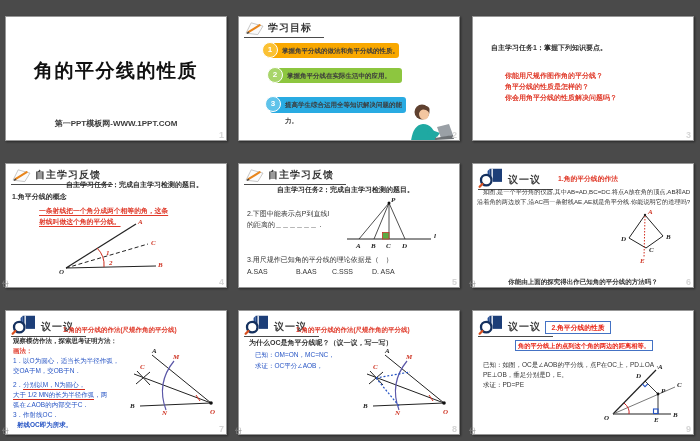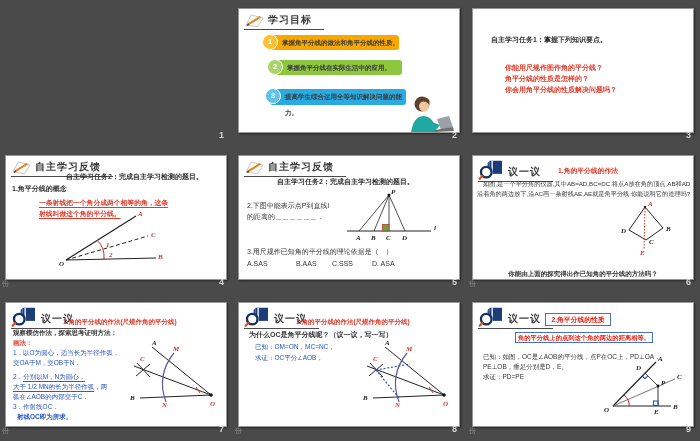--- a/index.html
+++ b/index.html
@@ -1,18 +1,18 @@
 <!DOCTYPE html>
 <html><head>
 <meta charset="utf-8">
 <style>
   html,body{margin:0;padding:0;width:700px;height:441px;overflow:hidden;background:#4a4a4a;
     font-family:"Liberation Sans",sans-serif;}
   .cell{position:absolute;width:233px;height:147px;}
-  .slide{position:absolute;left:5px;top:8px;width:222px;height:125px;background:#fff;
+  .slide{position:absolute;left:5px;top:16px;width:222px;height:125px;background:#fff;
     border:1px solid #979797;box-shadow:1px 1px 2px rgba(0,0,0,.45);overflow:hidden;box-sizing:border-box;cursor:pointer;}
   .pnum{position:absolute;top:130px;right:9px;font-size:9px;font-weight:bold;color:#d6d6d6;}
   .wm{position:absolute;top:132px;left:2px;font-size:7px;color:#8d8d8d;}
 
   
   .hdr{position:absolute;left:5px;top:3px;display:flex;align-items:flex-end;gap:3px;
     border-bottom:1px solid #4a4a4a;padding:0 12px 1px 0;}
   .hdr-t{font-size:10px;font-weight:bold;color:#3a3a3a;letter-spacing:1px;line-height:1.6;}
 
   
@@ -56,20 +56,24 @@
   
   .bluebox{position:absolute;border:1px solid #4472c4;text-align:center;color:#e8271a;
     font-weight:bold;box-sizing:border-box;}
   #box1{left:72px;top:10px;width:66px;height:13px;font-size:6.8px;line-height:12px;}
   #box2{left:42px;top:29px;width:138px;height:11px;font-size:6.3px;line-height:10px;}
 </style>
 </head>
 <body>
 
 <div class="cell" style="left:0;top:0">
+  <div class="slide">
+    <div class="s1-title">角的平分线的性质</div>
+    <div class="s1-sub">第一PPT模板网-WWW.1PPT.COM</div>
+  </div>
   <div class="pnum">1</div>
 </div>
 
 <div class="cell" style="left:233px;top:0">
   <div class="slide">
     <div class="hdr">
       <svg viewBox="0 0 22 17" width="21" height="16">
         <path d="M2 14 L7.5 3 L20 6.5 L14.5 15.5 Z" fill="#fbfbfb" stroke="#b5b5b5" stroke-width="0.8"></path>
         <path d="M4.5 13 L16.5 5.5" stroke="#e8851c" stroke-width="2.2" stroke-linecap="round"></path>
         <path d="M3 14.2 L5.2 12.9" stroke="#4a4a4a" stroke-width="1.4"></path>

